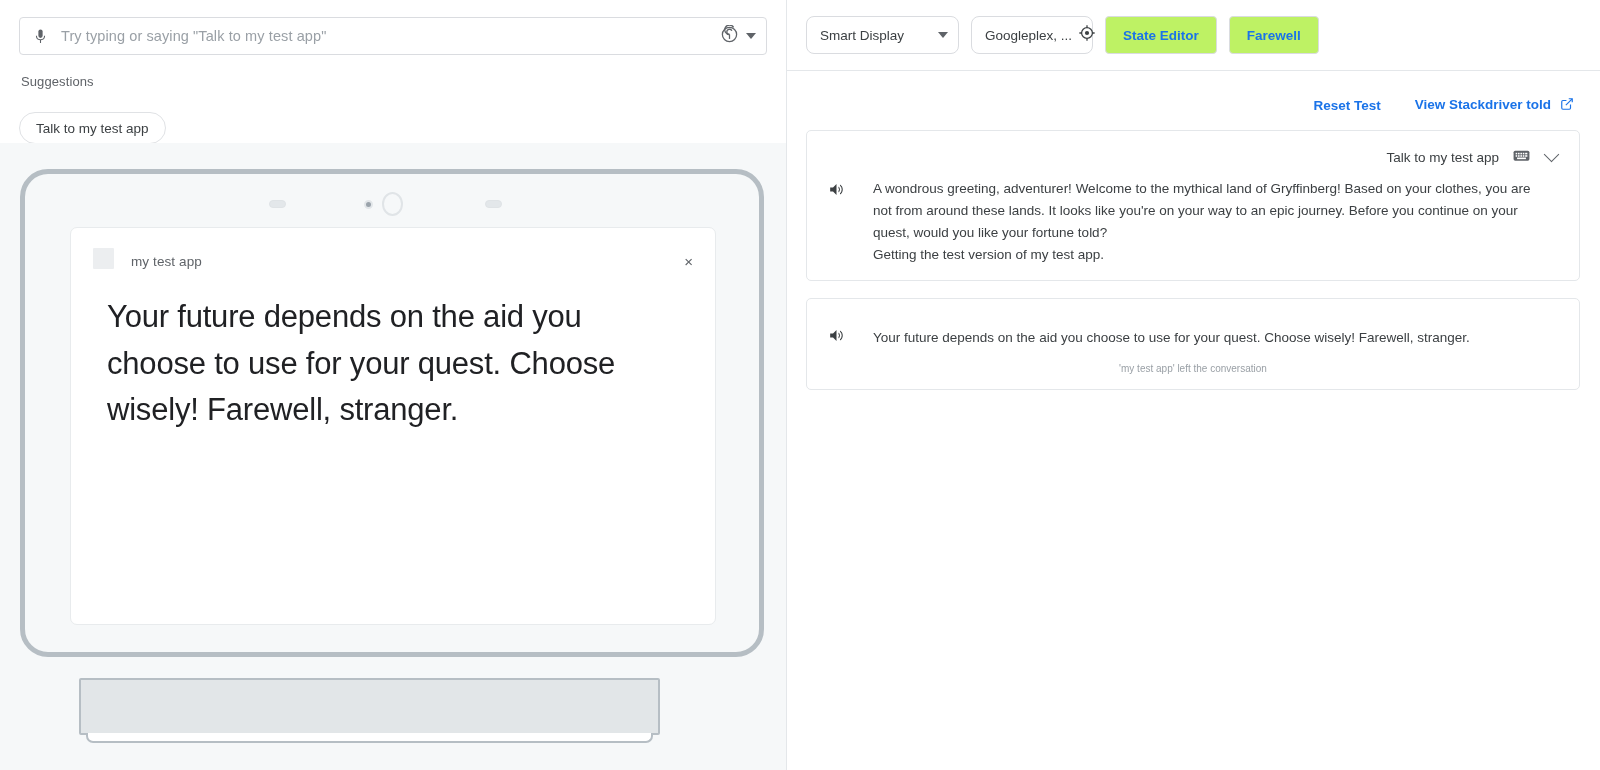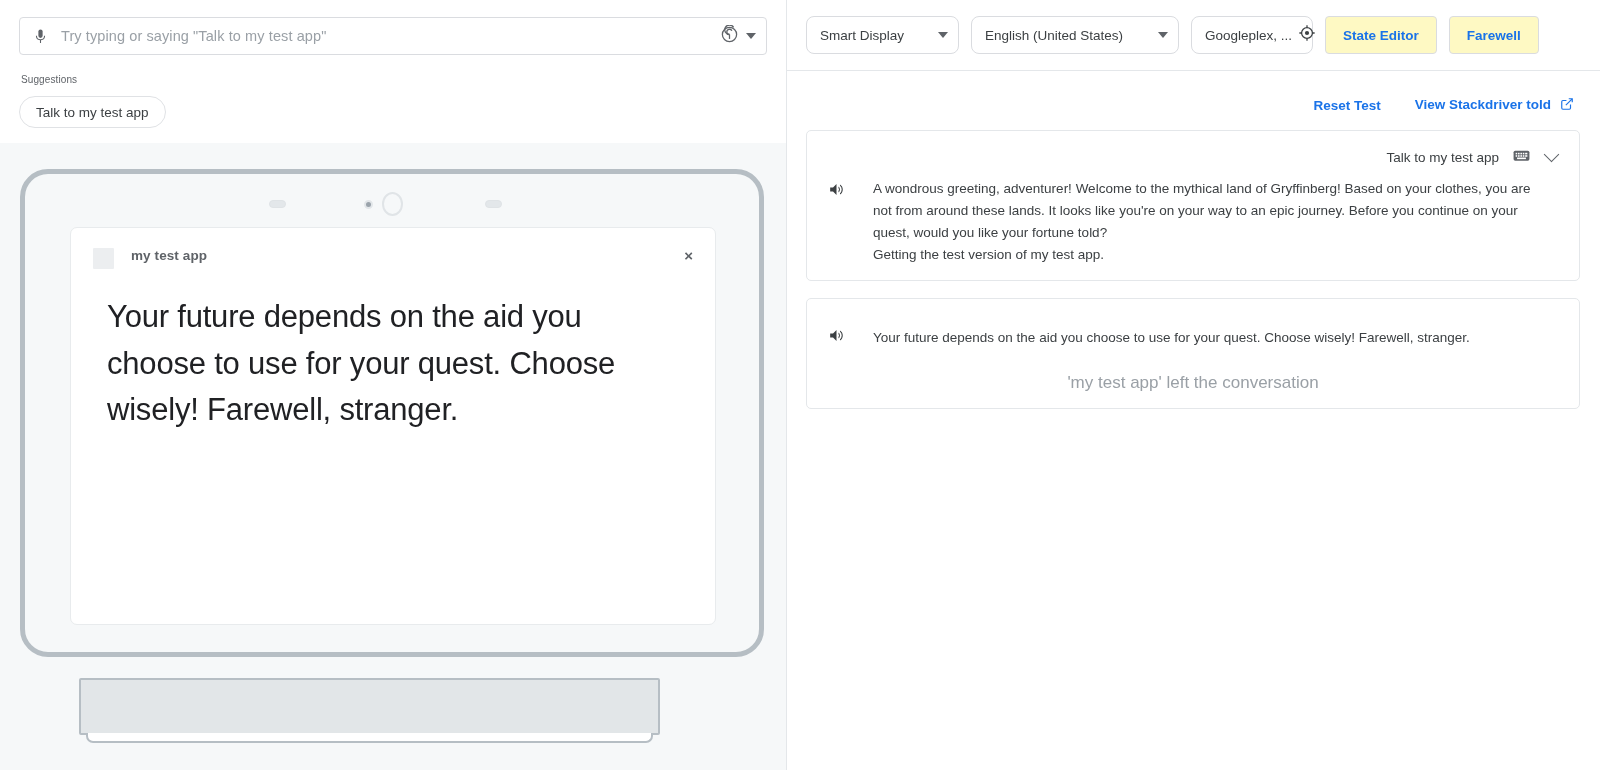--- a/index.html
+++ b/index.html
@@ -30,21 +30,21 @@
   .search-input-text {
     flex: 1 1 auto; font-size: 14.5px; color: #9aa0a6;
     padding-left: 12px; letter-spacing: .1px; white-space: nowrap; overflow: hidden;
   }
   .search-right { display: flex; align-items: center; gap: 7px; flex: 0 0 auto; }
   .caret-down {
     width: 0; height: 0; border-left: 5px solid transparent;
     border-right: 5px solid transparent; border-top: 6px solid #5f6368;
   }
 
-  .sugg-label { font-size: 10px; color: #5f6368; margin: 19px 0 0 2px; letter-spacing:.1px;}
+  .sugg-label { font-size: 13px; color: #5f6368; margin: 19px 0 12px 2px; letter-spacing:.1px;}
   .chip {
     display: inline-flex; align-items: center; justify-content: center;
     height: 32px; padding: 0 16px; margin-top: 11px;
     border: 1px solid #e0e2e5; border-radius: 16px; background: #fff;
     font-size: 13.5px; color: #3c4043; cursor: pointer; white-space: nowrap;
   }
 
   #device-stage {
     position: absolute; top: 143px; left: 0; right: 0; bottom: 0;
     background: #f6f8f9;
@@ -72,21 +72,21 @@
     position: absolute; top: 18px; left: 357px;
     width: 21px; height: 24px; border-radius: 50%;
     border: 2px solid #e0e4e7; background: transparent;
   }
 
   .device-screen {
     position: absolute; left: 45px; top: 53px;
     width: 646px; height: 398px;
     background: #ffffff; border: 1px solid #e8ebed; border-radius: 7px;
   }
-  .app-head { display: flex; align-items: flex-start; padding: 20px 22px 0 22px; font-weight: bold; }
+  .app-head { display: flex; align-items: flex-end; padding: 20px 22px 0 22px; }
   .app-icon { width: 21px; height: 21px; background: #eceef0; border-radius: 1px; }
   .app-name { font-size: 13.5px; color: #5f6368; margin-left: 17px; letter-spacing: .1px; }
   .app-close {
     margin-left: auto; font-size: 15px; color: #5f6368;
     line-height: 1; cursor: pointer; font-family: "Liberation Sans", sans-serif;
   }
   .screen-text {
     padding: 25px 36px 0 36px; font-size: 31px; line-height: 1.5;
     color: #202124; font-weight: 300; letter-spacing: -.2px;
   }
@@ -113,21 +113,21 @@
     height: 38px; border: 1px solid #dadce0; border-radius: 8px;
     background: #fff; display: flex; align-items: center;
     padding: 0 10px 0 13px; cursor: pointer;
   }
   .select-box .val { font-size: 13.5px; color: #3c4043; white-space: nowrap; }
   .select-box .spacer { flex: 1 1 auto; min-width: 18px; }
   .w-surface { width: 153px; }
   .w-locale  { width: 208px; }
   .w-location{ width: 122px; text-align: center; }
   .btn-flat {
-    height: 38px; border: 1px solid #dadce0; border-radius: 4px; background: #fef9c3;
+    height: 38px; border: 1px solid #dadce0; border-radius: 4px; background: #bef264;
     display: flex; align-items: center; justify-content: center;
     padding: 0 17px; font-size: 13.5px; color: #1a73e8; font-weight: 600;
     cursor: pointer; white-space: nowrap;
   }
 
   #actions-row {
     display: flex; justify-content: flex-end; align-items: center;
     gap: 34px; padding: 26px 26px 0 0;
   }
   .link-action {
@@ -151,21 +151,21 @@
     margin: -5px 2px 0 2px; cursor: pointer;
   }
   .card-body { display: flex; align-items: flex-start; margin-top: 8px; }
   .spk { flex: 0 0 auto; width: 26px; padding-top: 2px; }
   .resp {
     flex: 1 1 auto; font-size: 13.5px; line-height: 1.62; color: #3c4043;
     padding-left: 20px; padding-right: 8px;
   }
   .resp .ln { display: block; }
   .card-foot {
-    text-align: center; font-size: 17px; color: #9aa0a6; margin-top: 24px;
+    text-align: center; font-size: 10px; color: #9aa0a6; margin-top: 14px;
   }
   .c2 .card-body { align-items: center; margin-top: 14px; }
   .c2 .spk { padding-top: 0; }
 </style>
 </head>
 <body>
 
 <div id="app">
 
   <div id="left-panel">
@@ -224,25 +224,20 @@
   <div id="right-panel">
 
     <div id="right-header">
 
       <div class="select-box w-surface">
         <span class="val">Smart Display</span>
         <span class="spacer"></span>
         <span class="caret-down"></span>
       </div>
 
-      <div class="select-box w-locale">
-        <span class="val">English (United States)</span>
-        <span class="spacer"></span>
-        <span class="caret-down"></span>
-      </div>
 
       <div class="select-box w-location">
         <span class="val">Googleplex, ...</span>
         <span class="spacer" style="min-width:6px"></span>
         <span>
           <svg width="18" height="18" viewBox="0 0 24 24" fill="none" stroke="#3c4043" stroke-width="1.7">
             <circle cx="12" cy="12" r="7.2"></circle>
             <circle cx="12" cy="12" r="2.8" fill="#3c4043" stroke="none"></circle>
             <path d="M12 1.8v3M12 19.2v3M1.8 12h3M19.2 12h3"></path>
           </svg>

